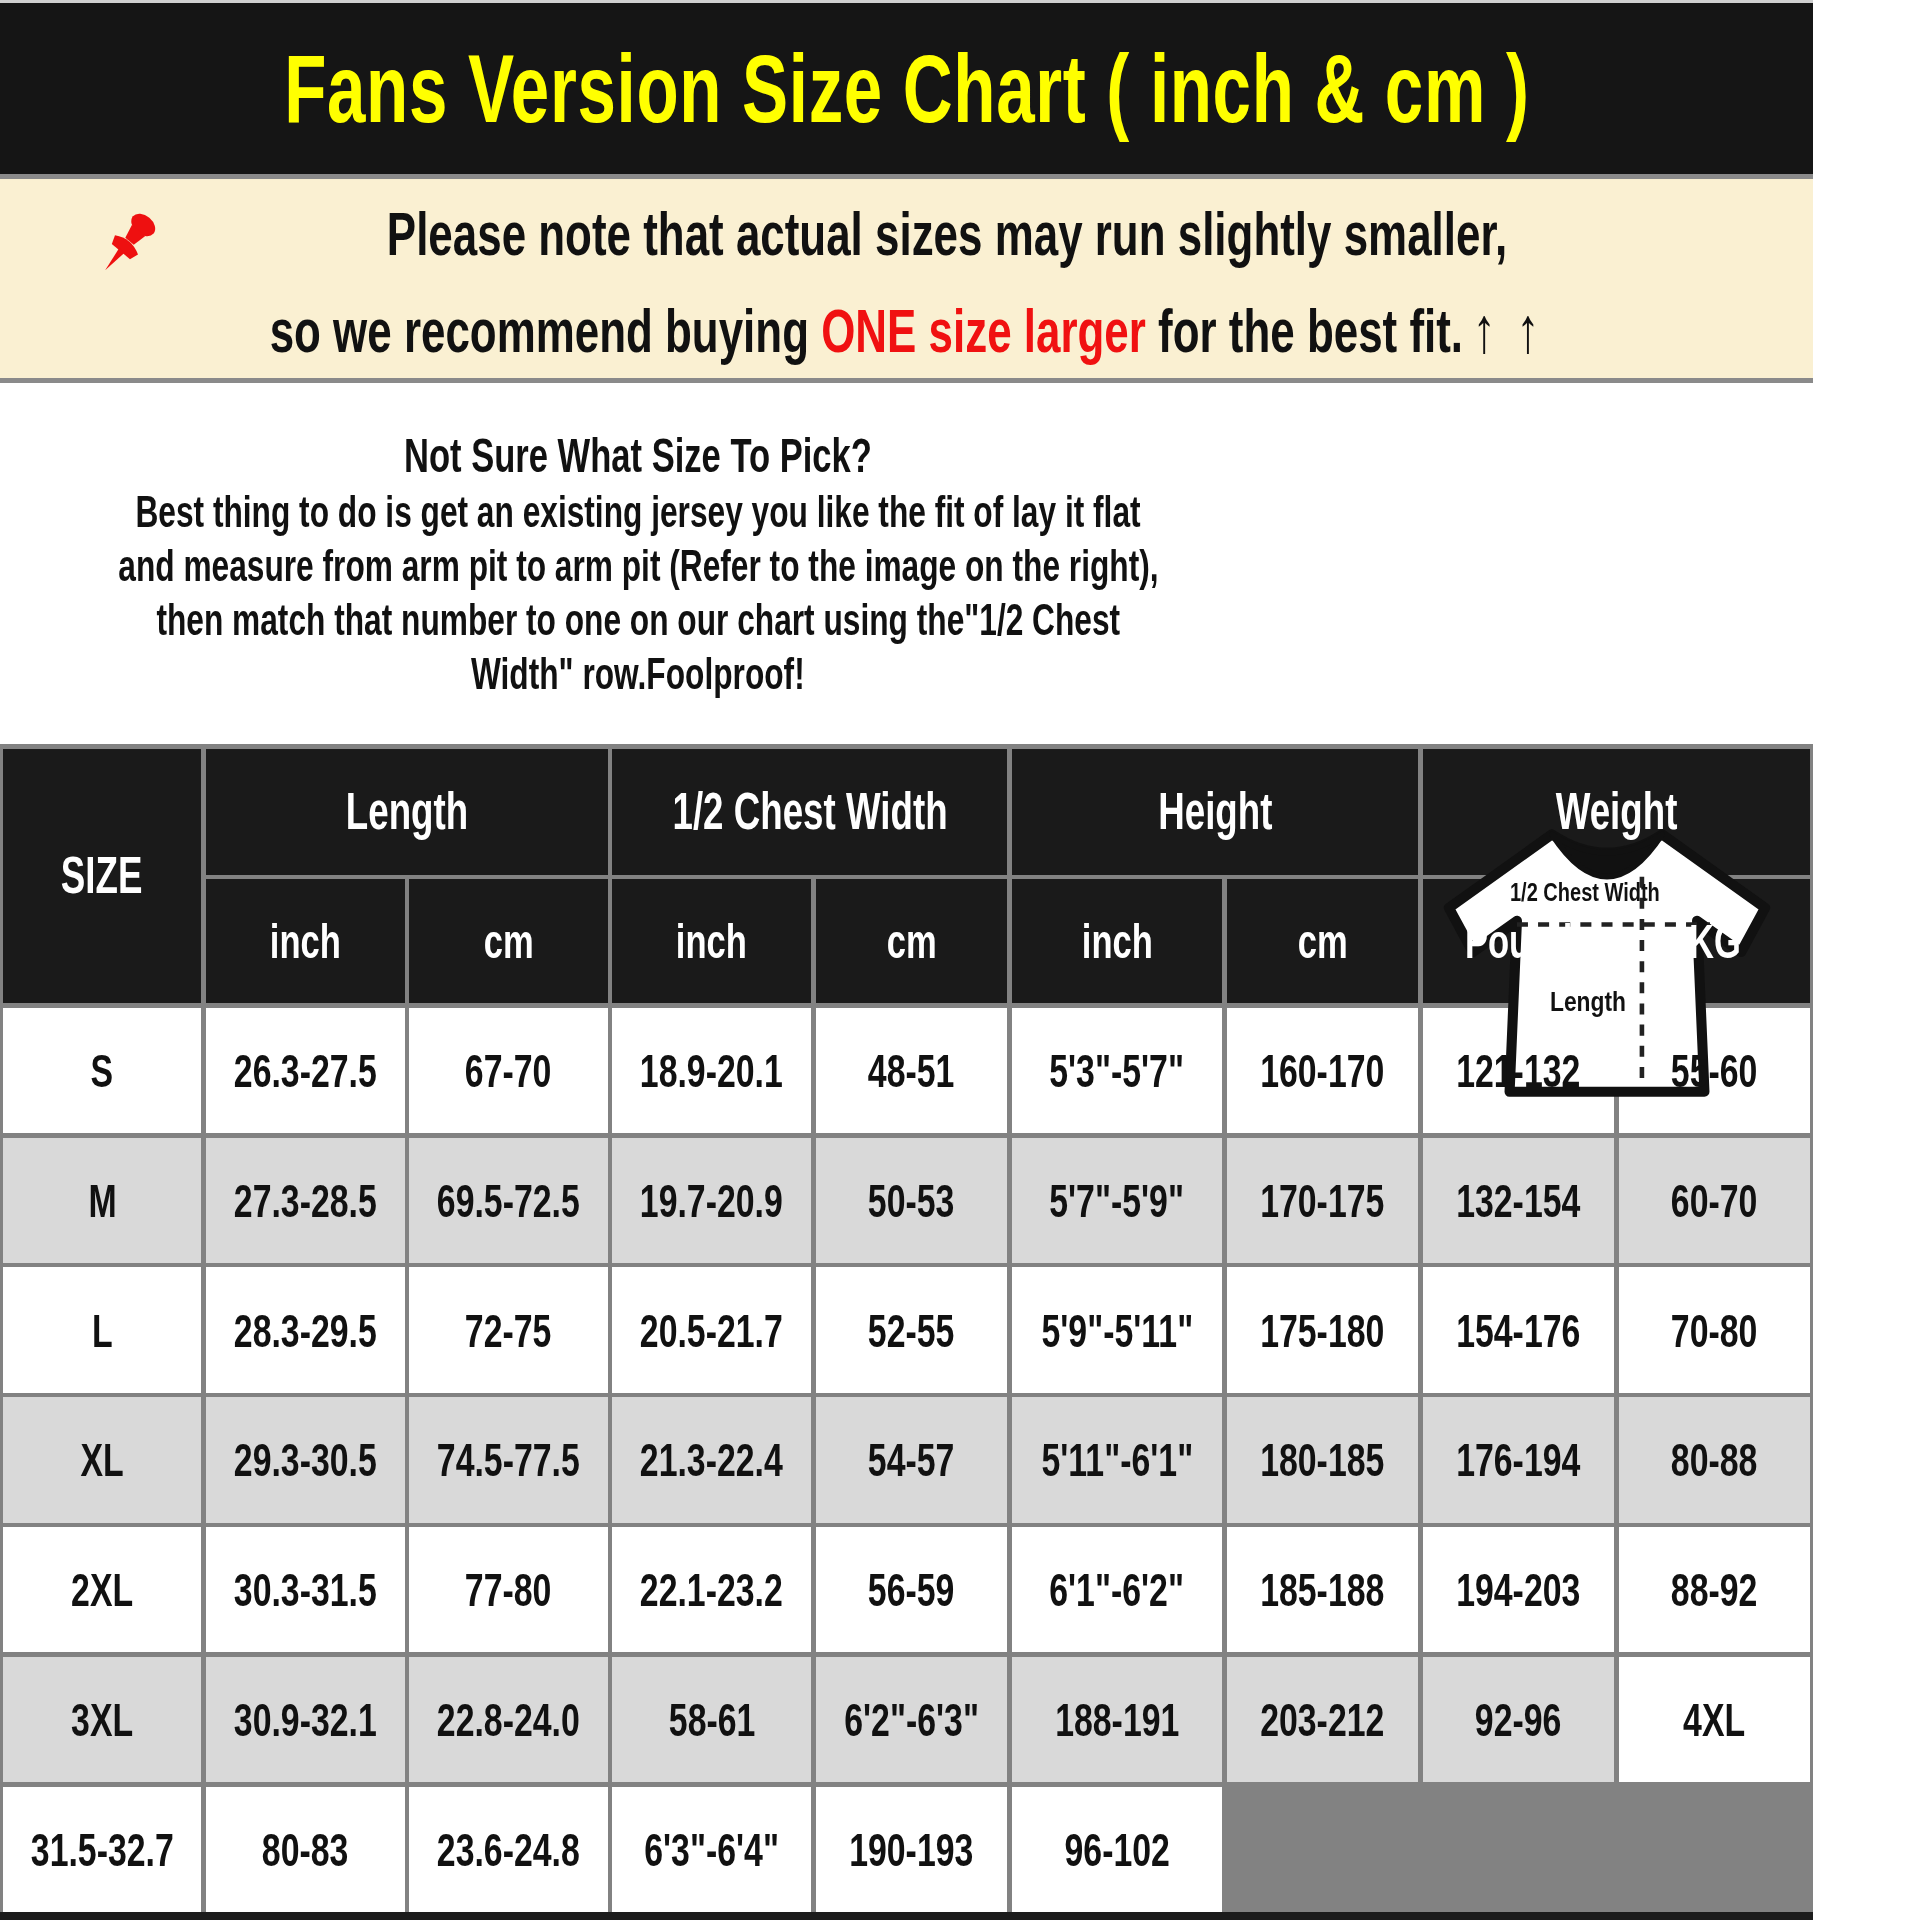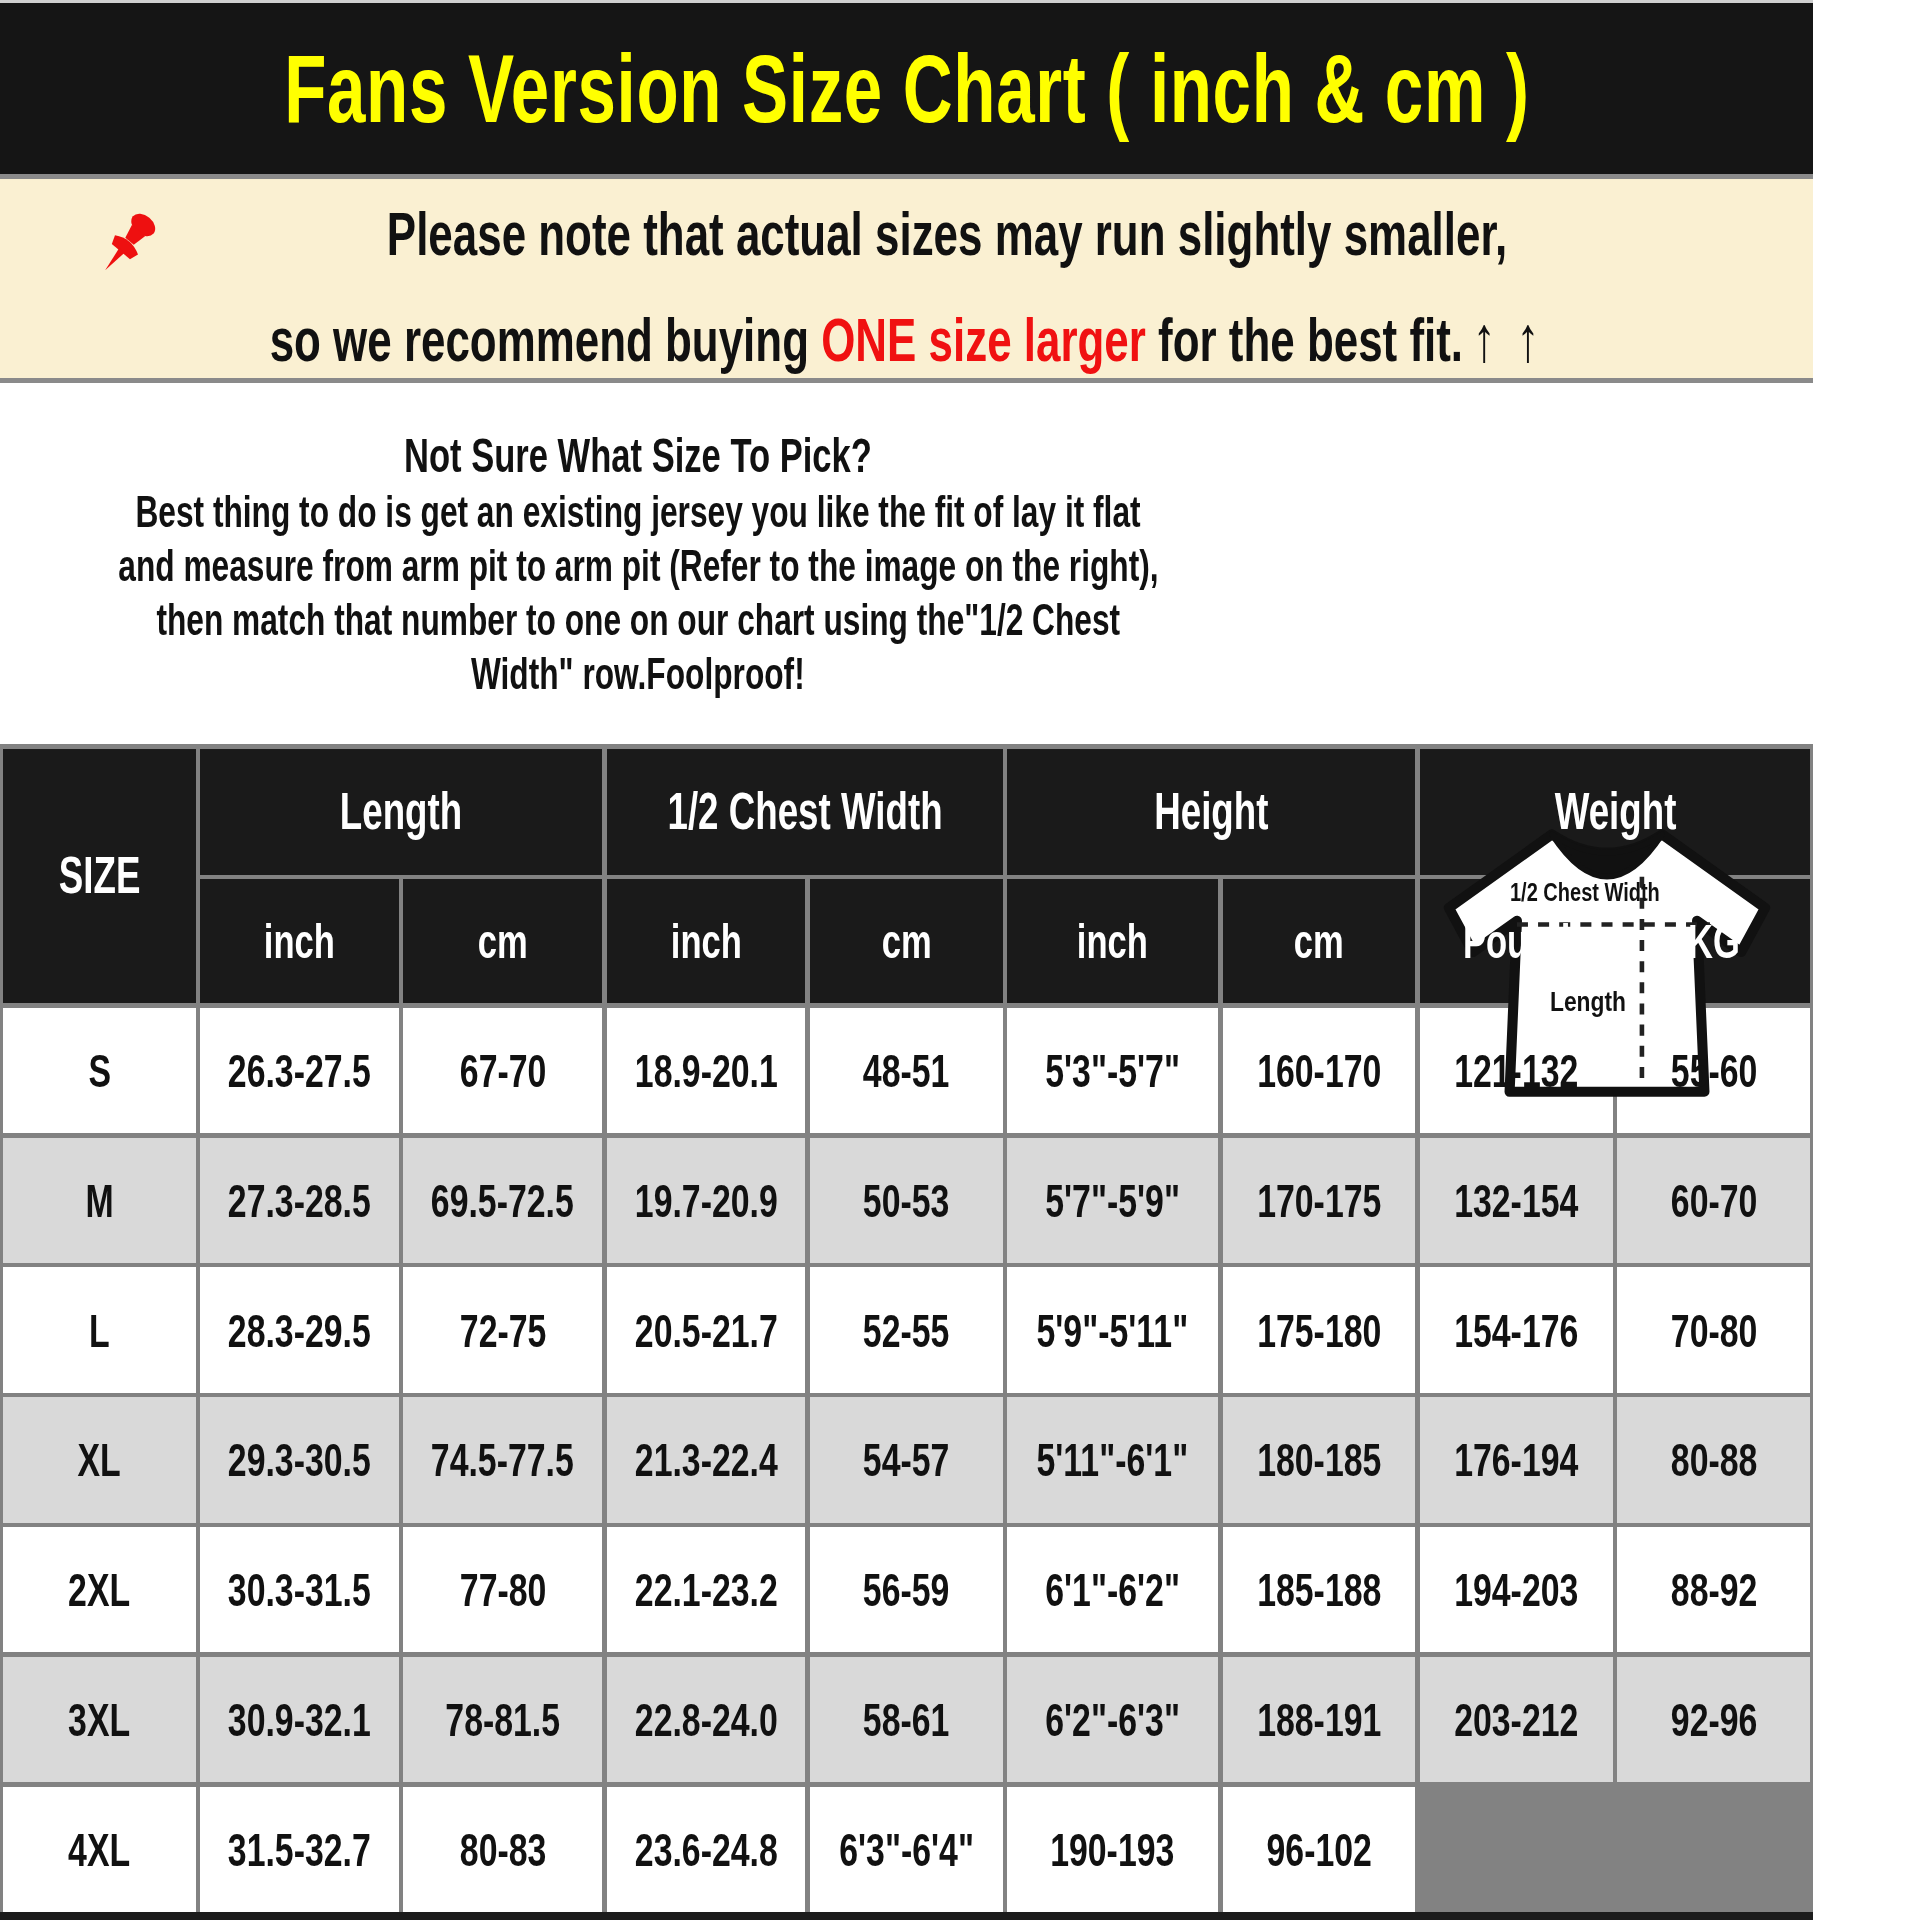--- a/index.html
+++ b/index.html
@@ -21,21 +21,21 @@
   .t{display:inline-block;transform:scaleX(.72);transform-origin:50% 50%;white-space:nowrap;}
 
   
   .title-bar{height:179px;background:var(--title_bg);border-top:3.7px solid #cfcfcf;
     display:flex;align-items:center;justify-content:center;border-bottom:5.5px solid #8a8a8a;}
   .title-bar .t{font-size:96px;color:var(--title_text);letter-spacing:0.9px;}
 
   
   .notice{height:204px;background:var(--note_bg);display:flex;flex-direction:column;
     align-items:center;justify-content:center;gap:24px;border-bottom:5.5px solid #8a8a8a;}
-  .notice-line{font-size:61px;line-height:1;display:flex;align-items:center;justify-content:center;margin-top:9px;}
+  .notice-line{font-size:61px;line-height:1;display:flex;align-items:center;justify-content:center;}
   .pin{width:79px;height:79px;margin-right:1.8px;transform:translateY(9.2px);}
   .red{color:var(--highlight_red);}
   .arrows{letter-spacing:5.5px;margin-left:13px;font-size:64px;}
 
   
   .guide{height:361px;position:relative;background:#fff;}
   .guide-text{position:absolute;left:0;top:0;width:1276px;height:100%;
     display:flex;flex-direction:column;align-items:center;justify-content:center;gap:4px;}
   .guide-text .hd .t{font-size:48px;}
   .guide-text .ln .t{font-size:44px;}
@@ -290,23 +290,20 @@
         <span class="t">88-92</span>
       </div>
 
     <div class="c g">
         <span class="t">3XL</span>
       </div>
     <div class="c g">
         <span class="t">30.9-32.1</span>
       </div>
     <div class="c g">
-        <span class="t">78-81.5</span>
-      </div>
-    <div class="c g">
         <span class="t">22.8-24.0</span>
       </div>
     <div class="c g">
         <span class="t">58-61</span>
       </div>
     <div class="c g">
         <span class="t">6'2"-6'3"</span>
       </div>
     <div class="c g">
         <span class="t">188-191</span>

